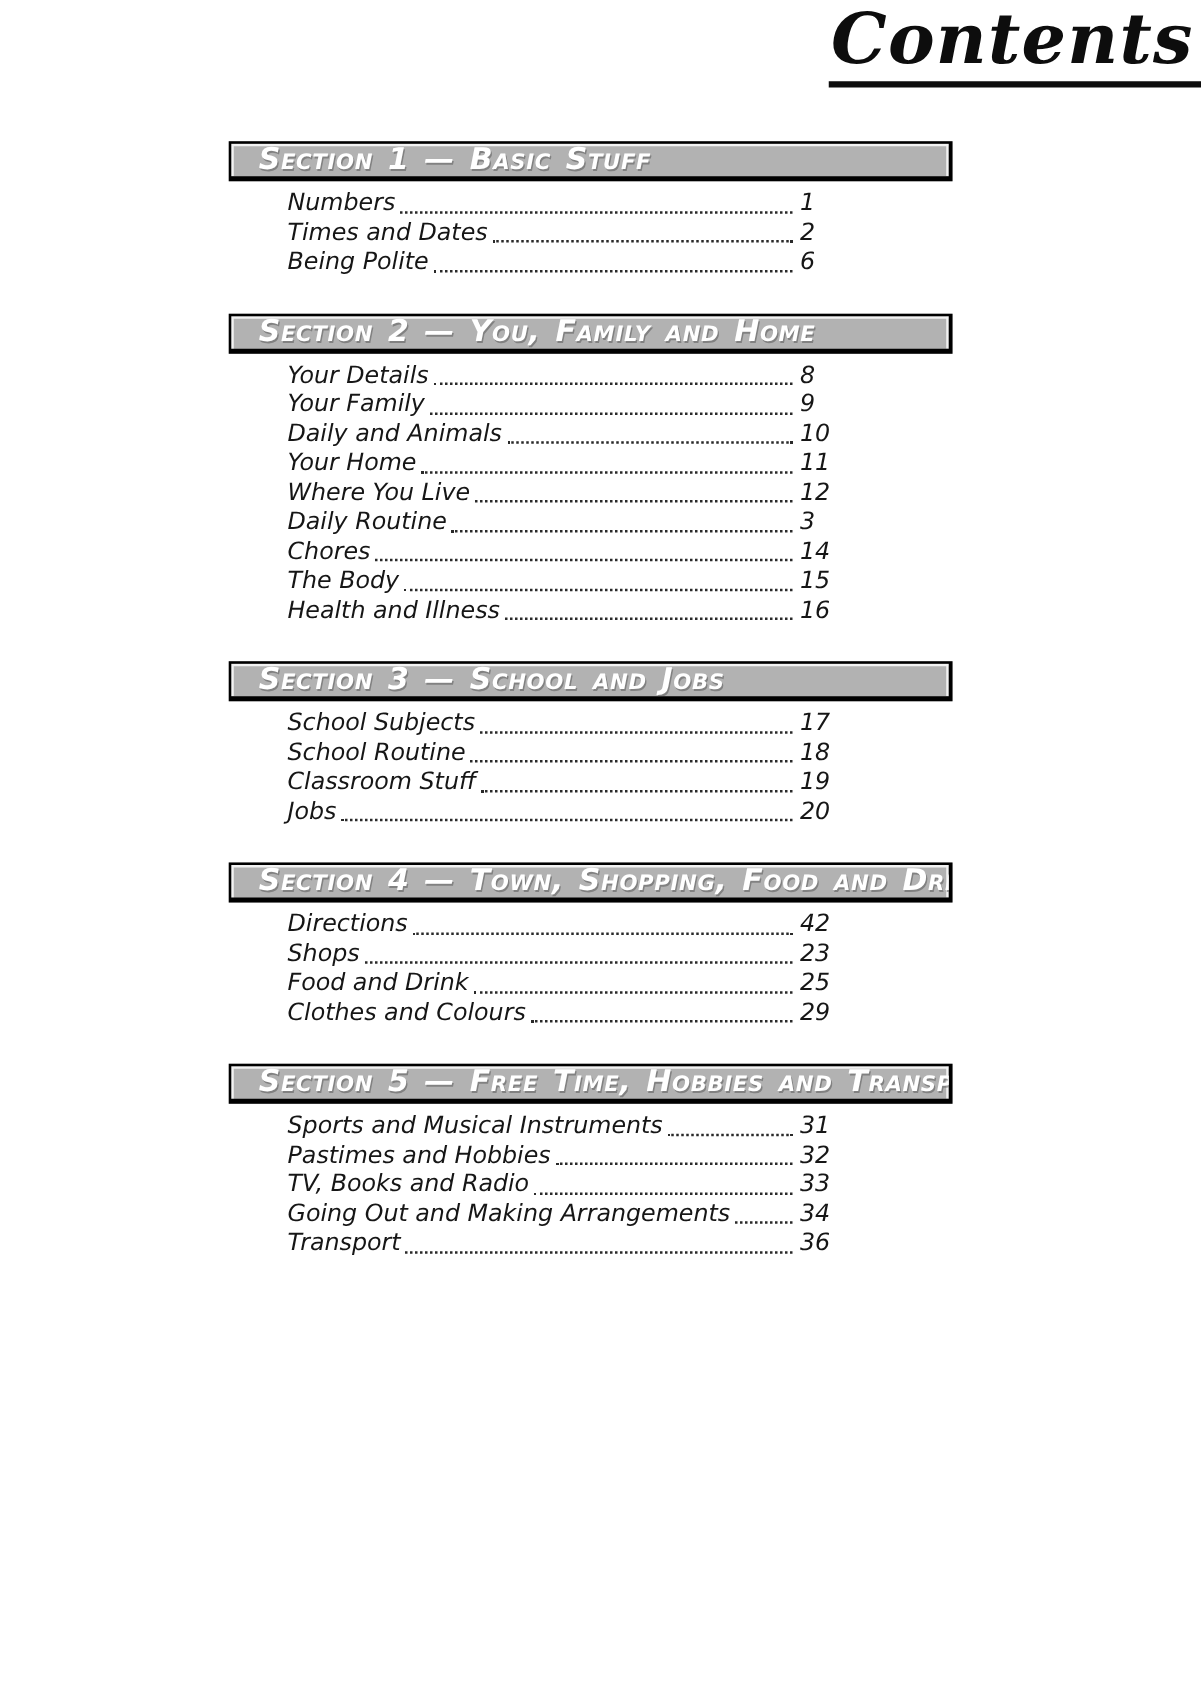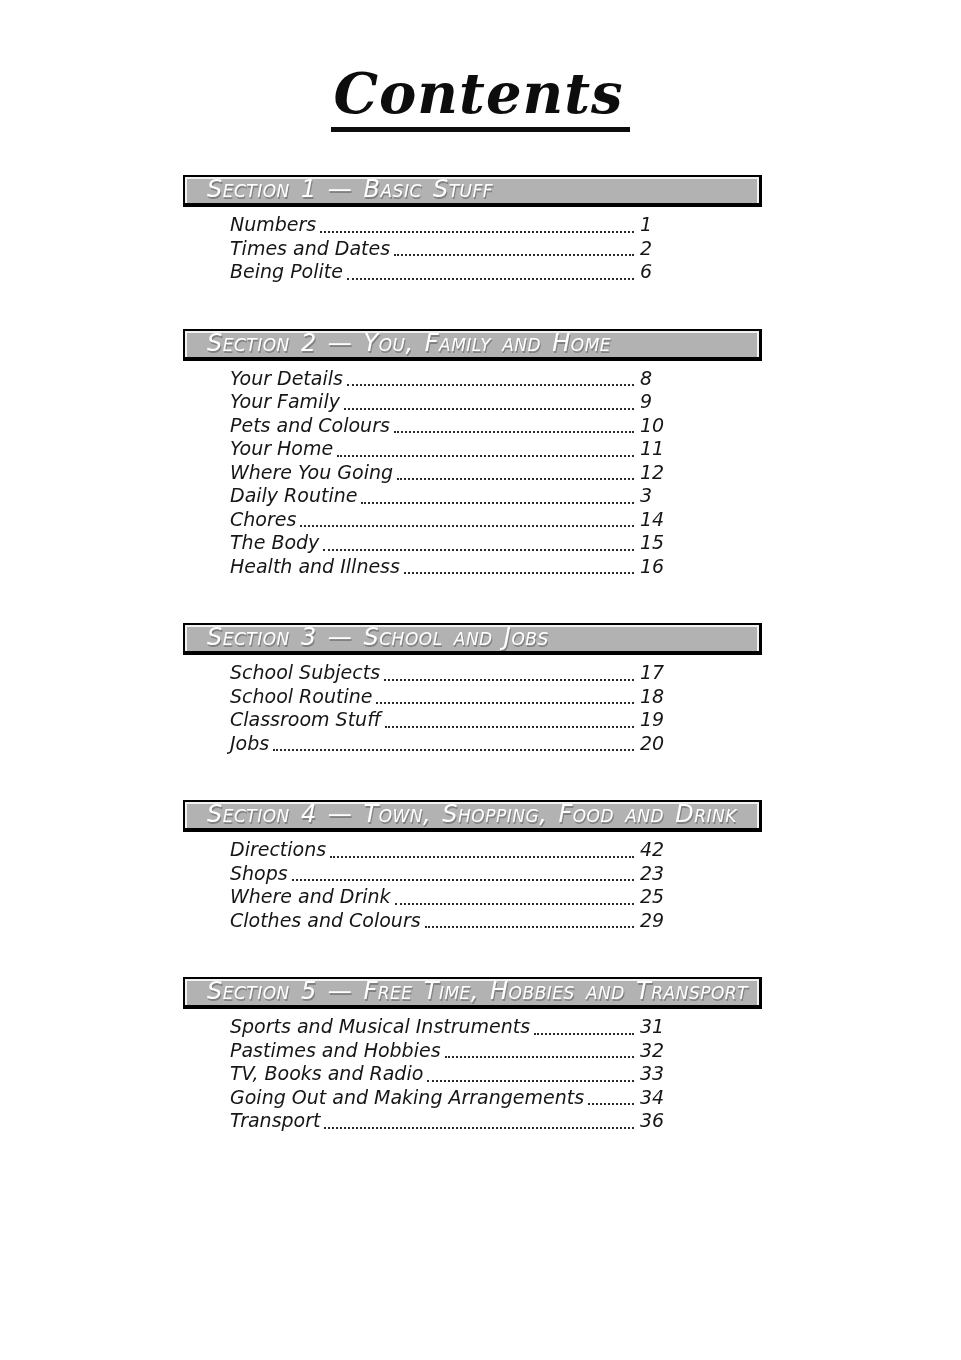--- a/index.html
+++ b/index.html
@@ -18,59 +18,58 @@
   }
   .page{
     position:relative;
     width:961px;
     height:1360px;
     background:var(--page-bg);
     overflow:hidden;
   }
   
   .title-wrap{
-    padding-top:62px;
-    text-align:center;
+    text-align:right;
   }
   .page-title{
     display:inline-block;
     font-family:"DejaVu Serif","Liberation Serif",serif;
     font-weight:bold;
     font-style:italic;
     font-size:56px;
     line-height:62px;
     color:#0d0d0d;
     letter-spacing:1px;
     border-bottom:5px solid #0d0d0d;
     padding:0 6px 3px 2px;
   }
   
   .toc{
     margin-left:183px;
     width:579px;
   }
-  .section{margin-top:45px;}
+  .section{margin-top:29px;}
   .section:first-child{margin-top:43px;}
   .section-bar{
     box-sizing:border-box;
     width:579px;
     height:32px;
     background:var(--bar-fill);
     border:2px solid var(--bar-border);
     border-right-width:3px;
     border-bottom-width:4px;
     box-shadow:inset 2px 2px 0 var(--bar-highlight), inset -2px 0 0 var(--bar-highlight);
     display:flex;
     align-items:center;
     padding-left:22px;
     overflow:hidden;
   }
   .bar-label{
     font-family:"DejaVu Sans","Liberation Sans",sans-serif;
-    font-weight:normal;
+    font-weight:bold;
     font-style:italic;
     font-variant:small-caps;
     font-size:24px;
     line-height:24px;
     color:var(--bar-text);
     letter-spacing:0.5px;
     word-spacing:3px;
     white-space:nowrap;
     text-shadow:1px 1.5px 0 rgba(90,90,90,0.55);
     padding-bottom:2px;
@@ -148,33 +147,33 @@
     <span class="page-num">8</span>
   </div>
 
   <div class="entry">
     <span class="entry-label">Your Family</span>
     <span class="dot-leader"></span>
     <span class="page-num">9</span>
   </div>
 
   <div class="entry">
-    <span class="entry-label">Pets and Colours</span>
+    <span class="entry-label">Daily and Animals</span>
     <span class="dot-leader"></span>
     <span class="page-num">10</span>
   </div>
 
   <div class="entry">
     <span class="entry-label">Your Home</span>
     <span class="dot-leader"></span>
     <span class="page-num">11</span>
   </div>
 
   <div class="entry">
-    <span class="entry-label">Where You Going</span>
+    <span class="entry-label">Where You Live</span>
     <span class="dot-leader"></span>
     <span class="page-num">12</span>
   </div>
 
   <div class="entry">
     <span class="entry-label">Daily Routine</span>
     <span class="dot-leader"></span>
     <span class="page-num">3</span>
   </div>
 
@@ -242,21 +241,21 @@
   </div>
 
   <div class="entry">
     <span class="entry-label">Shops</span>
     <span class="dot-leader"></span>
     <span class="page-num">23</span>
   </div>
 
 
   <div class="entry">
-    <span class="entry-label">Where and Drink</span>
+    <span class="entry-label">Food and Drink</span>
     <span class="dot-leader"></span>
     <span class="page-num">25</span>
   </div>
 
   <div class="entry">
     <span class="entry-label">Clothes and Colours</span>
     <span class="dot-leader"></span>
     <span class="page-num">29</span>
   </div>
 </div>

